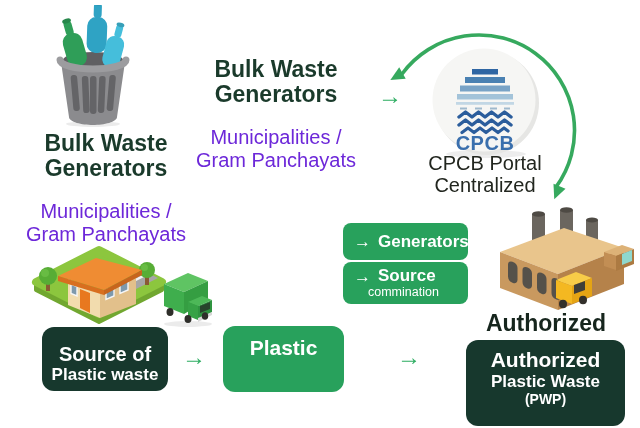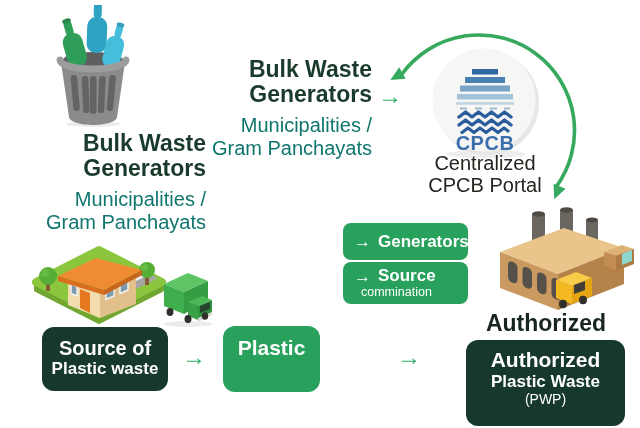--- a/index.html
+++ b/index.html
@@ -2,41 +2,41 @@
 <html><head>
 <meta charset="utf-8">
 <style>
   *{margin:0;padding:0;box-sizing:border-box}
   html,body{background:#ffffff}
   .stage{position:relative;width:640px;height:428px;background:#ffffff;
          font-family:"Liberation Sans",sans-serif;overflow:hidden}
   .abs{position:absolute}
 
   
-  .gen-block{text-align:right}
+  .gen-block{text-align:center}
   .gen-title{font-size:23px;line-height:25px;font-weight:bold;color:#1a3a2b}
-  .gen-sub{font-size:20px;line-height:23px;font-weight:400;color:#0f766e;margin-top:7px}
+  .gen-sub{font-size:20px;line-height:23px;font-weight:400;color:#6d28d9;margin-top:19px}
   .portal-label{text-align:center;font-size:20px;line-height:22px;color:#22261f}
 
   
   .tag{background:#28a15c;border-radius:8px;color:#fff}
   .tag-row{display:flex;align-items:center;gap:7px;font-size:17px;font-weight:bold}
   .tag-arrow{font-size:17px;font-weight:bold;line-height:1}
-  .tag-sub{font-size:12.5px;font-weight:400;margin-left:7px;margin-top:-1px;line-height:14px}
+  .tag-sub{font-size:12.5px;font-weight:400;margin-left:14px;margin-top:-1px;line-height:14px}
 
   
   .dark-box{background:#17382d;border-radius:12px;color:#fff;text-align:center}
   .green-box{background:#28a15c;border-radius:12px;color:#fff;text-align:center}
   .src-l1{font-size:20px;font-weight:bold;line-height:22px}
   .src-l2{font-size:17px;font-weight:600;line-height:20px}
   .plastic-l{font-size:21px;font-weight:bold;line-height:23px}
   .auth-heading{font-size:23px;font-weight:bold;color:#16251d;text-align:center}
   .auth-l1{font-size:21px;font-weight:bold;line-height:24px}
   .auth-l2{font-size:17px;font-weight:bold;line-height:19px}
-  .auth-l3{font-size:14px;font-weight:normal;line-height:17px}
+  .auth-l3{font-size:14px;font-weight:bold;line-height:17px}
 
   
   .flow-arrow{font-size:24px;line-height:24px;font-weight:bold;color:#2fae63}
 </style>
 </head>
 <body>
 
 <div class="stage">
 
   <svg class="abs" style="left:50px;top:5px" width="86" height="122" viewBox="0 0 86 122">
@@ -115,22 +115,22 @@
     <path d="M 402 74 A 92 92 0 1 1 556 187" fill="none" stroke="#36a95e" stroke-width="3.6" stroke-linecap="round"></path>
     <g transform="translate(399,75) rotate(150)">
         <path d="M10,0 L-4,-6.5 L-4,6.5 Z" fill="#36a95e"></path>
       </g>
     <g transform="translate(558,190) rotate(112)">
         <path d="M10,0 L-4,-6.5 L-4,6.5 Z" fill="#36a95e"></path>
       </g>
   </svg>
 
   <div class="abs portal-label" style="left:406px;top:152px;width:158px">
+    <div>CPCB Portal</div>
     <div>Centralized</div>
-    <div>CPCB Portal</div>
   </div>
 
   <div class="abs tag" style="left:343px;top:223px;width:125px;height:37px;display:flex;align-items:center;padding-left:11px">
     <div class="tag-row">
       <span class="tag-arrow">→</span>
       <span>Generators</span>
     </div>
   </div>
 
   <div class="abs tag" style="left:343px;top:262px;width:125px;height:42px;padding:4px 0 0 11px">
@@ -223,26 +223,26 @@
     <polygon points="30,36 44,30 54,34 40,40" fill="#4db858"></polygon>
     <polygon points="30,36 40,40 40,54 30,50" fill="#37a246"></polygon>
     <polygon points="40,40 54,34 54,46 40,54" fill="#2f9440"></polygon>
     <polygon points="42,40 52,36 52,43 42,47" fill="#27442c"></polygon>
     <polygon points="40,52 54,46 54,49 40,56" fill="#d8d8d8"></polygon>
     <ellipse cx="12" cy="46" rx="3.5" ry="4" fill="#2e2e2a"></ellipse>
     <ellipse cx="30" cy="53" rx="3.5" ry="4" fill="#2e2e2a"></ellipse>
     <ellipse cx="47" cy="50" rx="3.2" ry="3.8" fill="#2e2e2a"></ellipse>
   </svg>
 
-  <div class="abs dark-box" style="left:42px;top:327px;width:126px;height:64px;padding-top:10px">
+  <div class="abs dark-box" style="left:42px;top:327px;width:126px;height:64px;padding-top:16px">
     <div class="src-l1">Source of</div>
     <div class="src-l2">Plastic waste</div>
   </div>
 
   <span class="abs flow-arrow" style="left:182px;top:345px">→</span>
 
-  <div class="abs green-box" style="left:223px;top:326px;width:97px;height:66px;padding-top:10px">
+  <div class="abs green-box" style="left:223px;top:326px;width:121px;height:66px;padding-top:10px">
     <div class="plastic-l">Plastic</div>
   </div>
 
   <span class="abs flow-arrow" style="left:397px;top:345px">→</span>
 
 </div>
 
 </body></html>

